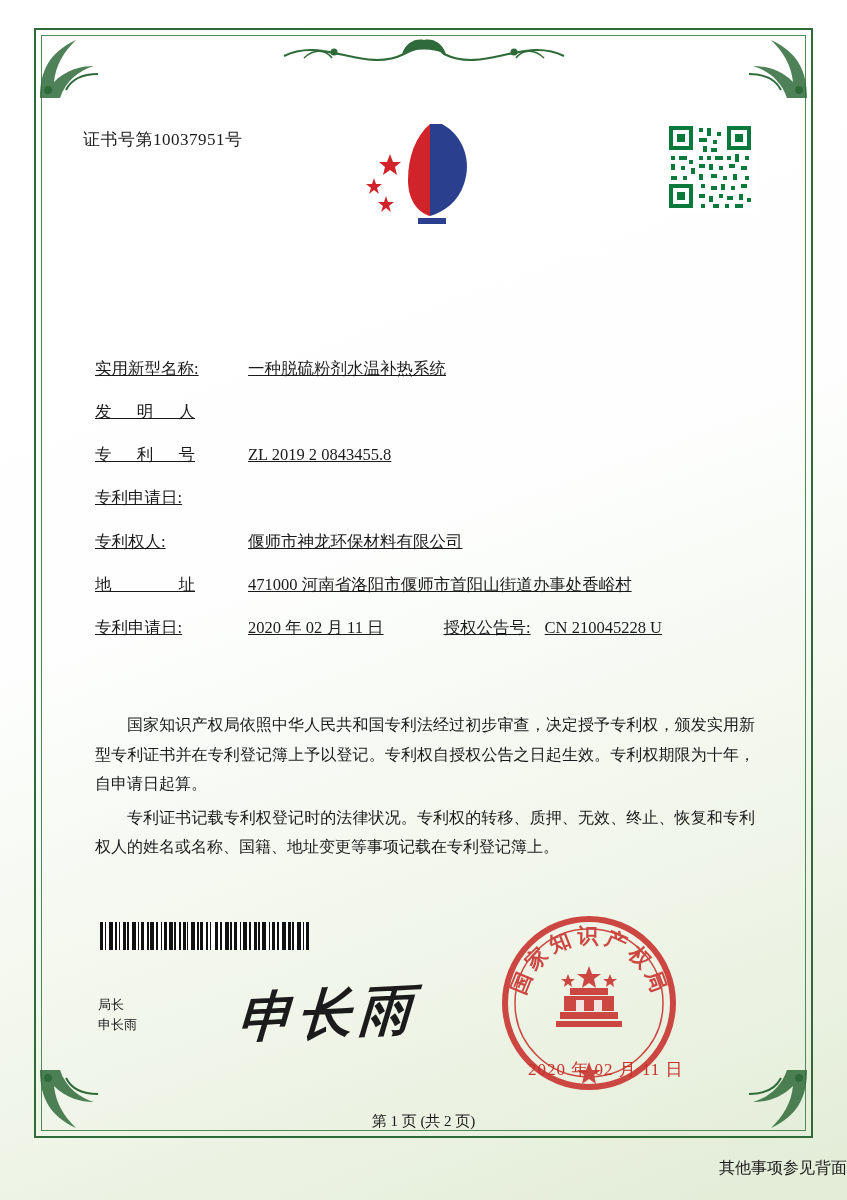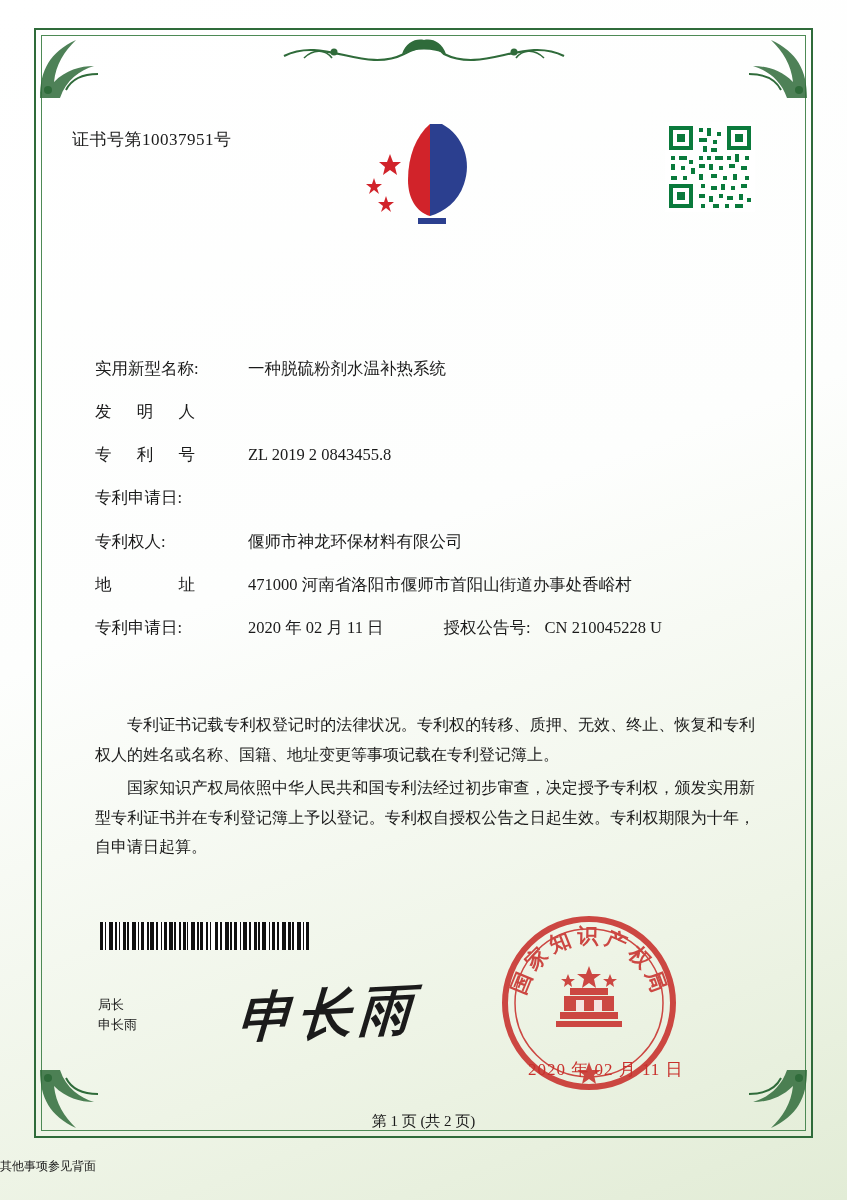--- a/index.html
+++ b/index.html
@@ -61,21 +61,21 @@
     top: 30px;
     transform: translateX(-50%);
     width: 300px; height: 48px;
     color: #2f6b3a;
   }
   .top-vine svg { width: 100%; height: 100%; display: block; }
 
   
   .cert-no {
     position: absolute;
-    left: 72px; top: 128px;
+    left: 83px; top: 128px;
     font-size: 17px;
     letter-spacing: 0.5px;
     white-space: nowrap;
     text-align: center;
   }
 
   .logo {
     position: absolute;
     left: 360px; top: 118px;
     width: 130px; height: 112px;
@@ -103,20 +103,21 @@
   }
 
   
   .fields {
     position: absolute;
     left: 95px;
     top: 360px;
     width: 660px;
     font-size: 16.5px;
     line-height: 1.1;
+    text-decoration: underline;
   }
   .field-row {
     display: flex;
     align-items: baseline;
     margin-bottom: 25px;
     white-space: nowrap;
   }
   .field-label {
     width: 118px;
     flex: 0 0 118px;
@@ -218,22 +219,22 @@
     position: absolute;
     left: 0; right: 0;
     top: 1112px;
     text-align: center;
     font-size: 15px;
   }
   .back-note {
     position: absolute;
     left: 0; right: 0;
     top: 1158px;
-    text-align: left;
-    font-size: 12px;
+    text-align: right;
+    font-size: 16px;
   }
 </style>
 </head>
 <body>
 
 <div class="certificate">
 
   <div class="border-outer"></div>
   <div class="border-inner"></div>
 
@@ -381,22 +382,22 @@
     </div>
     <div class="field-row dual">
       <span class="field-label">专利申请日:</span>
       <span class="field-value">2020 年 02 月 11 日</span>
       <span class="second-label">授权公告号:</span>
       <span class="second-value">CN 210045228 U</span>
     </div>
   </div>
 
   <div class="paragraphs">
+    <p>国家知识产权局依照中华人民共和国专利法经过初步审查，决定授予专利权，颁发实用新型专利证书并在专利登记簿上予以登记。专利权自授权公告之日起生效。专利权期限为十年，自申请日起算。</p>
     <p>专利证书记载专利权登记时的法律状况。专利权的转移、质押、无效、终止、恢复和专利权人的姓名或名称、国籍、地址变更等事项记载在专利登记簿上。</p>
-    <p>国家知识产权局依照中华人民共和国专利法经过初步审查，决定授予专利权，颁发实用新型专利证书并在专利登记簿上予以登记。专利权自授权公告之日起生效。专利权期限为十年，自申请日起算。</p>
   </div>
 
   <div class="barcode">
     <i style="width:3px"></i>
       <i style="width:2px;background:#fff"></i>
       <i style="width:1px"></i>
       <i style="width:3px;background:#fff"></i>
     <i style="width:4px"></i>
       <i style="width:2px;background:#fff"></i>
       <i style="width:2px"></i>

